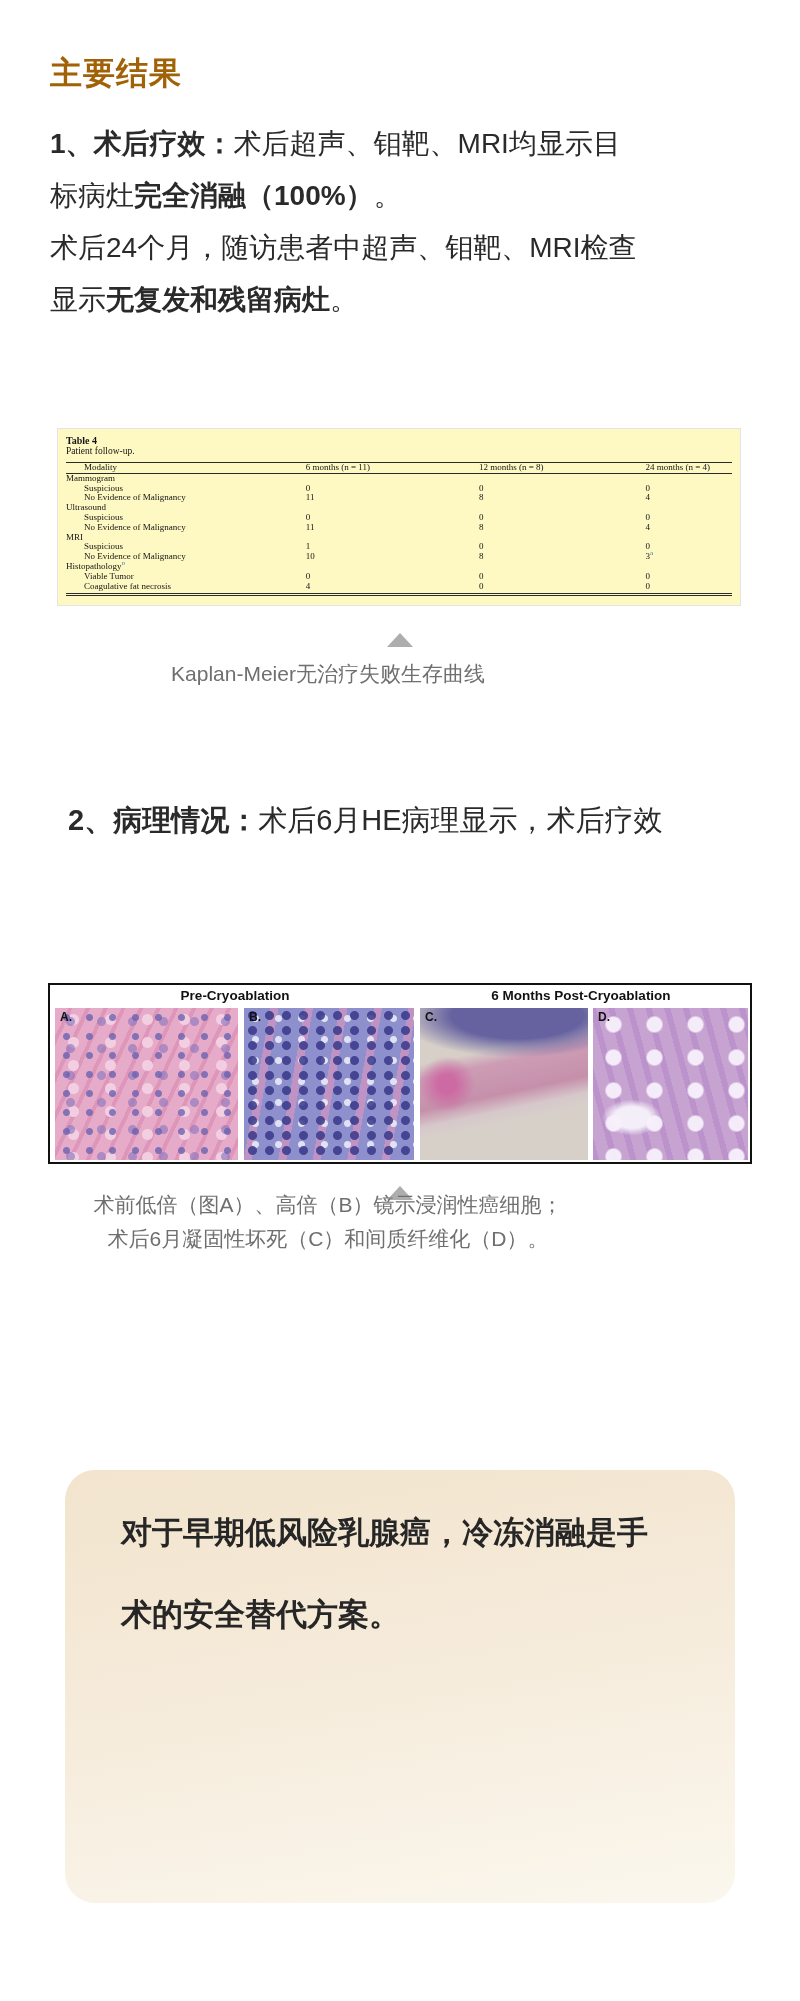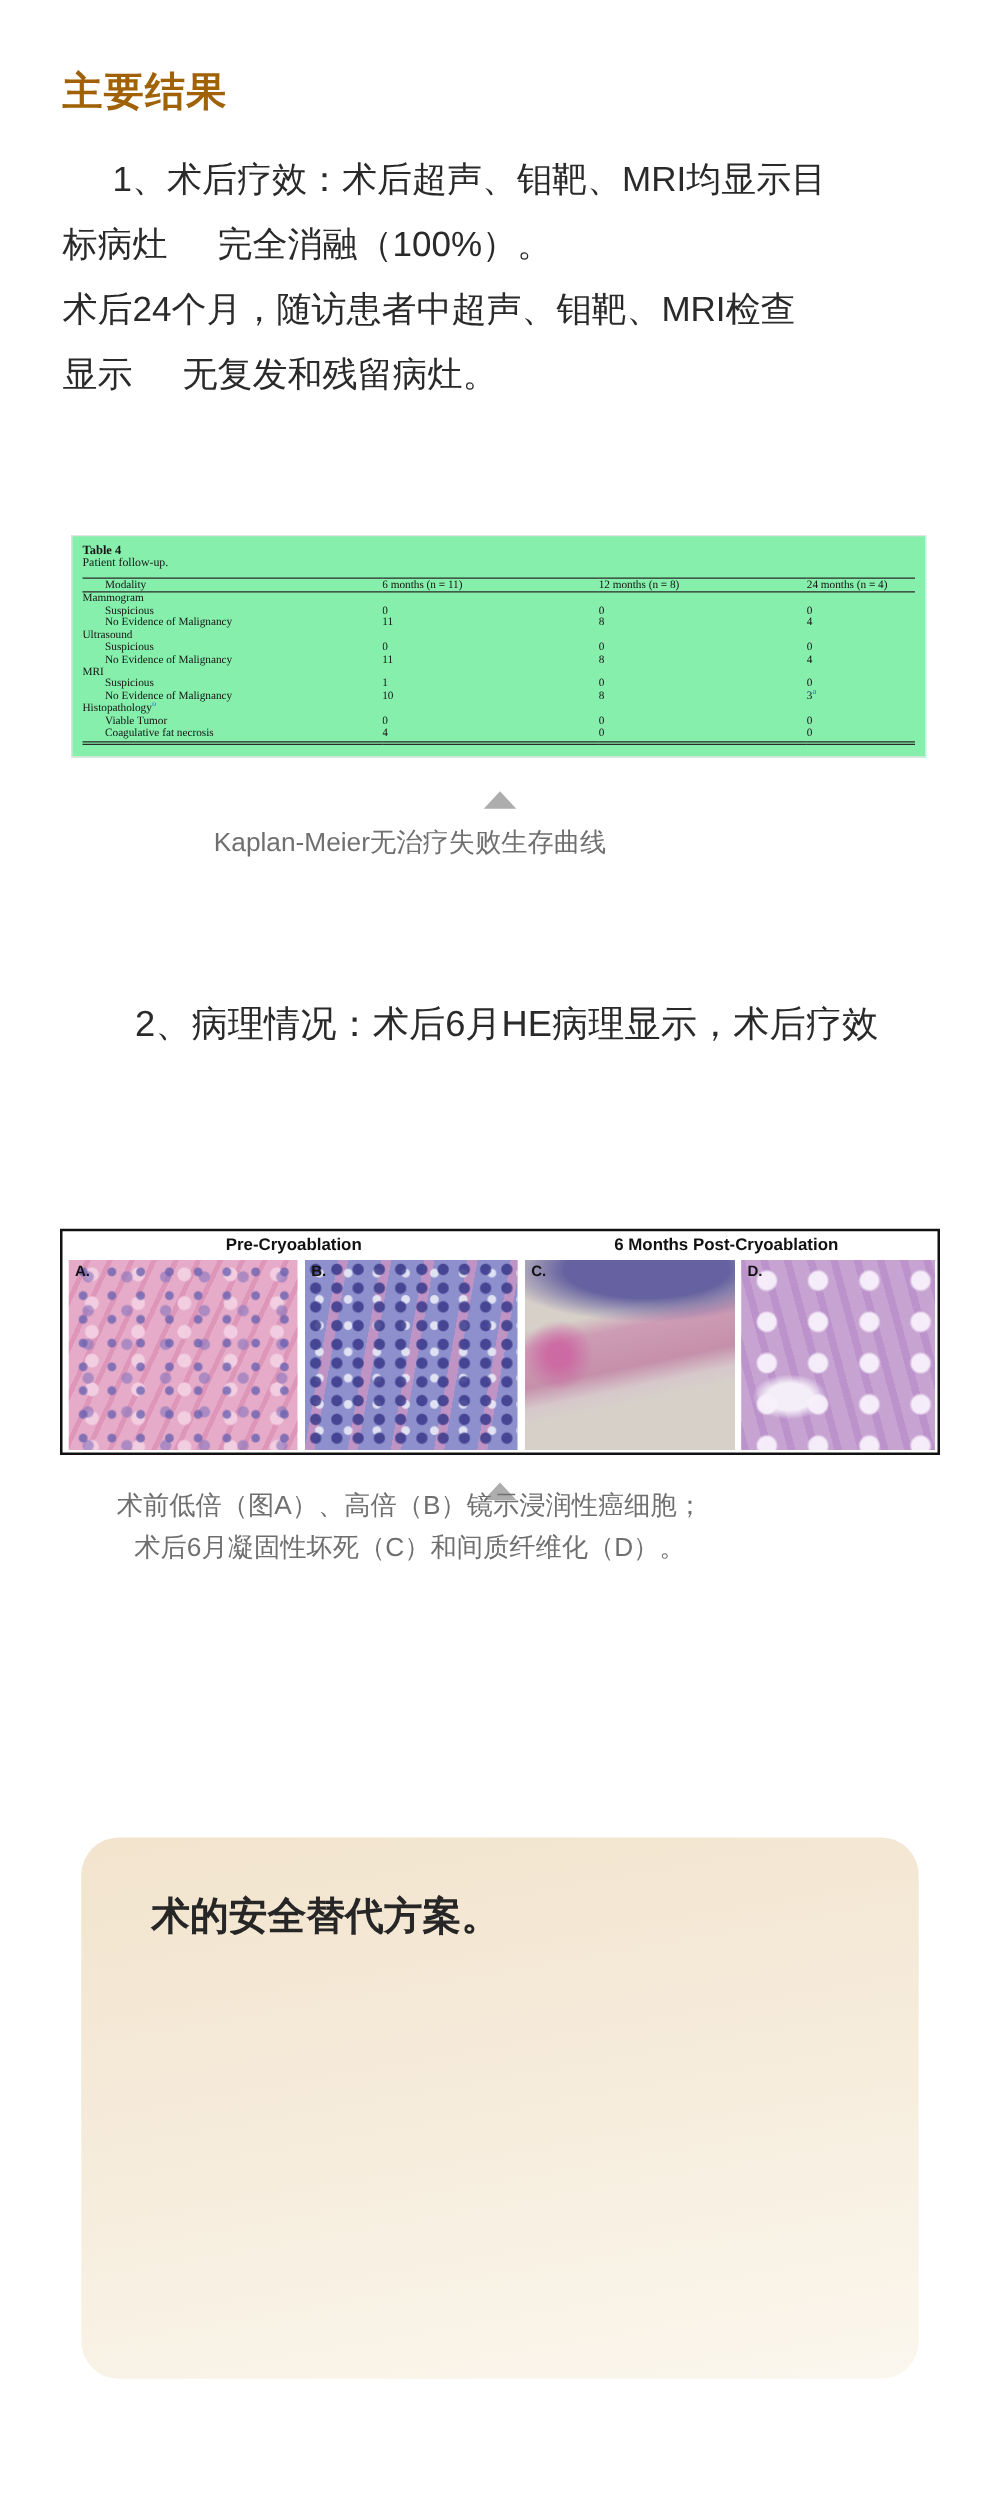--- a/index.html
+++ b/index.html
@@ -5,24 +5,24 @@
   html,body{margin:0;padding:0;background:#ffffff;}
   #page{position:relative;width:800px;height:2001px;background:#fff;overflow:hidden;
         font-family:"Liberation Sans","DejaVu Sans",sans-serif;color:#2a2a2a;}
   .abs{position:absolute;}
 
   
   #main-heading{left:50px;top:52px;font-size:32px;font-weight:700;color:#a16207;letter-spacing:1px;}
   .para{color:#2a2a2a;}
   #para1{left:50px;top:118px;width:730px;font-size:28px;line-height:52px;}
   #para2{left:68px;top:790px;width:720px;font-size:29px;line-height:60px;}
-  .b{font-weight:400;margin-left:40px;}
-
-  
-  #table-figure{left:57px;top:428px;width:684px;height:178px;background:#86efac;
+  .b{font-weight:700;}
+
+  
+  #table-figure{left:57px;top:428px;width:684px;height:178px;background:#fef9c3;
         border:1px solid #e4e4e4;box-sizing:border-box;padding:6px 8px 0 8px;
         font-family:"Liberation Serif","DejaVu Serif",serif;color:#141414;}
   .t-title{font-size:10px;font-weight:700;line-height:11px;}
   .t-sub{font-size:9.5px;line-height:11px;}
   table.jt{border-collapse:collapse;width:100%;margin-top:5px;font-size:9px;table-layout:fixed;}
   .jt th,.jt td{font-weight:400;text-align:left;padding:0;line-height:9.8px;white-space:nowrap;
         overflow:hidden;font-size:9px;color:#141414;}
   .jt thead th{padding:0 0;border-top:1.2px solid #2b2b2b;border-bottom:1.2px solid #2b2b2b;}
   .jt thead th.c1, .jt td.ind{padding-left:18px;}
   .jt tr.last td{border-bottom:3px double #2b2b2b;padding-bottom:2px;}
@@ -207,17 +207,18 @@
   </div>
 
   <div id="tri2" class="abs tri"></div>
   <div id="caption2" class="abs caption">
     <div>术前低倍（图A）、高倍（B）镜示浸润性癌细胞；</div>
     <div>术后6月凝固性坏死（C）和间质纤维化（D）。</div>
   </div>
 
   <div id="conclusion-card" class="abs">
     <div id="conclusion-body">
+      <div>对于早期低风险乳腺癌，冷冻消融是手</div>
       <div>术的安全替代方案。</div>
     </div>
   </div>
 
 </div>
 
 </body></html>

